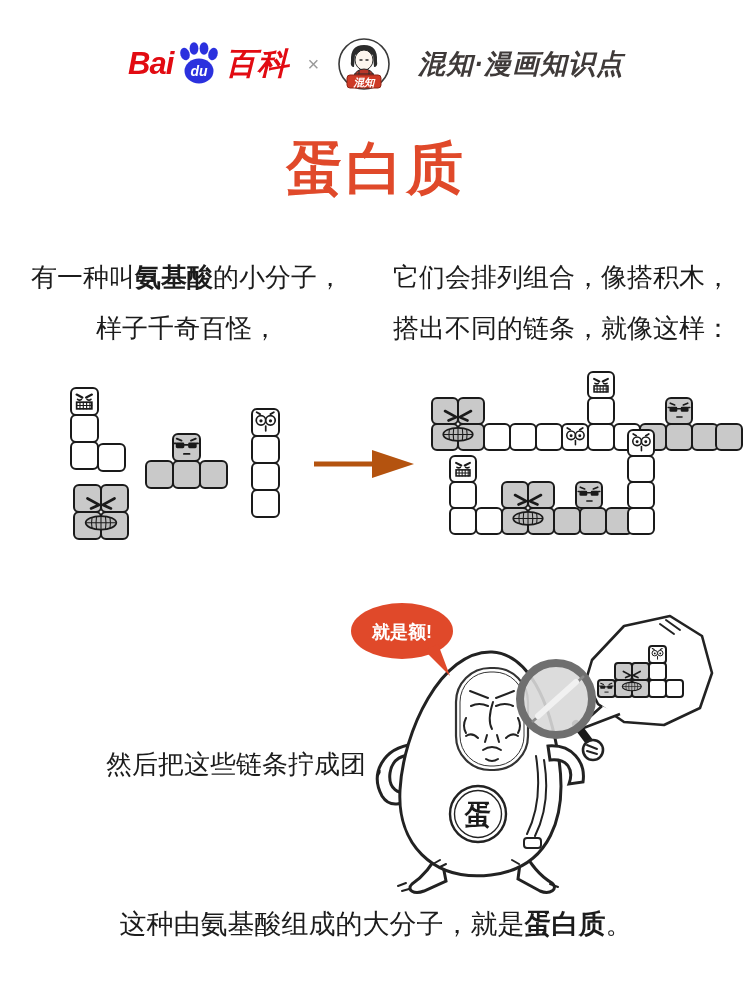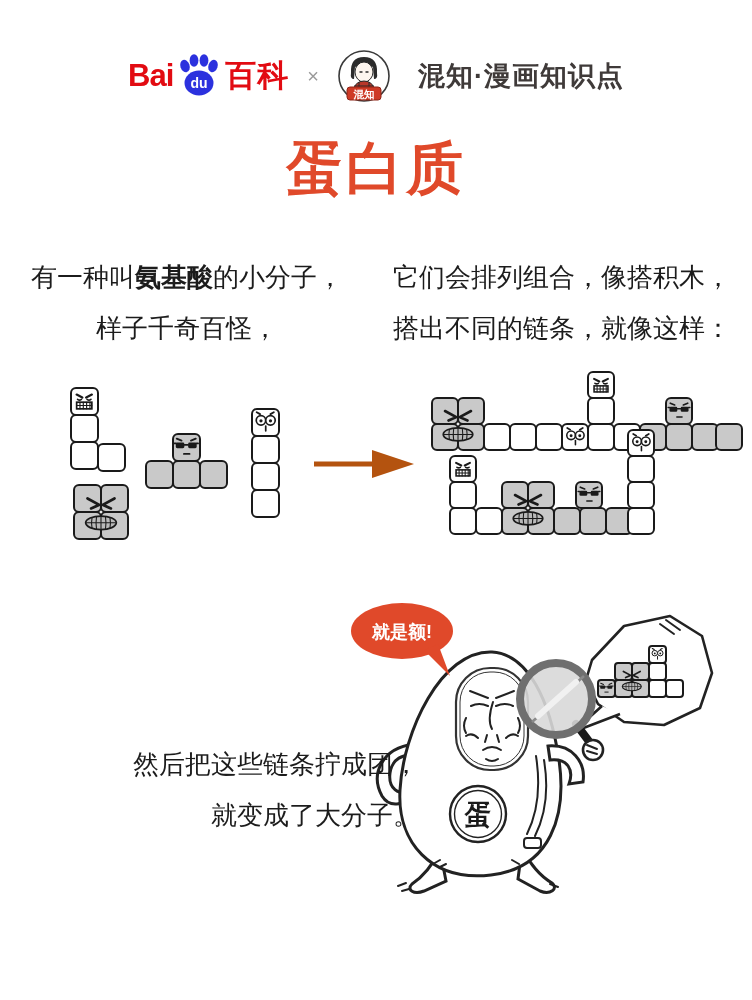--- a/index.html
+++ b/index.html
@@ -1,33 +1,33 @@
 <!DOCTYPE html>
 <html><head>
 <meta charset="utf-8">
 <style>
   html,body{margin:0;padding:0;background:#fff;}
   .page{position:relative;width:752px;height:1000px;margin:0 auto;background:#fff;overflow:hidden;
         font-family:"Liberation Sans","DejaVu Sans",sans-serif;color:#1c1c1c;}
   
-  .header{position:absolute;top:48px;left:0;width:752px;height:56px;display:flex;align-items:center;justify-content:center;gap:10px;}
+  .header{position:absolute;top:36px;left:0;width:752px;height:56px;display:flex;align-items:center;justify-content:center;gap:10px;font-style:italic;}
   .baidu-logo{display:flex;align-items:center;gap:2px;}
   .baidu-bai{color:#e20b12;font-size:31px;font-weight:900;letter-spacing:-1px;}
   .baidu-baike{color:#e20b12;font-size:31px;font-weight:900;letter-spacing:1px;}
   .sep-x{color:#9a9a9a;font-size:20px;margin:0 8px;font-weight:400;}
   .brand-text{color:#3f3a39;font-size:27px;font-weight:900;letter-spacing:1px;margin-left:17px;}
   
   .page-title{position:absolute;top:136px;left:0;width:752px;text-align:center;
               color:#e0492a;font-size:57px;font-weight:900;letter-spacing:3px;line-height:64px;}
   
   .para{position:absolute;font-size:26px;line-height:51px;text-align:center;color:#1c1c1c;}
   .para b{font-weight:900;}
   .para-left{left:6px;top:252px;width:362px;}
   .para-right{left:376px;top:252px;width:372px;}
-  .para-mid{left:0;top:739px;width:392px;text-align:right;padding-left:27px;}
+  .para-mid{left:0;top:739px;width:392px;text-align:right;}
   .conclusion{position:absolute;top:906px;left:0;width:752px;text-align:center;font-size:27px;color:#1c1c1c;}
   .conclusion b{font-weight:900;}
   
   .blocks-left{position:absolute;left:55px;top:382px;}
   .arrow-wrap{position:absolute;left:312px;top:448px;}
   .blocks-right{position:absolute;left:426px;top:370px;}
   .egg-scene{position:absolute;left:340px;top:598px;}
   
   .bw{fill:#ffffff;stroke:#1a1a1a;stroke-width:2;}
   .bg{fill:#c9c9c9;stroke:#1a1a1a;stroke-width:2;}
@@ -265,17 +265,19 @@
 
     <g>
       <ellipse cx="62" cy="33" rx="51" ry="28" fill="#e0492a"></ellipse>
       <path d="M84 52 L110 78 L98 46 Z" fill="#e0492a"></path>
       <text x="62" y="40" text-anchor="middle" font-size="18" font-weight="900" fill="#ffffff">就是额!</text>
     </g>
   </svg>
 
   <div class="para para-mid">
     <span>然后把这些链条拧成团，</span><br>
-    <span>就变成了大分子。</span>
-  </div>
-
+  </div>
+
+  <div class="conclusion">
+    <span>这种由氨基酸组成的大分子，就是</span><b>蛋白质</b><span>。</span>
+  </div>
 
 </div>
 
 </body></html>

